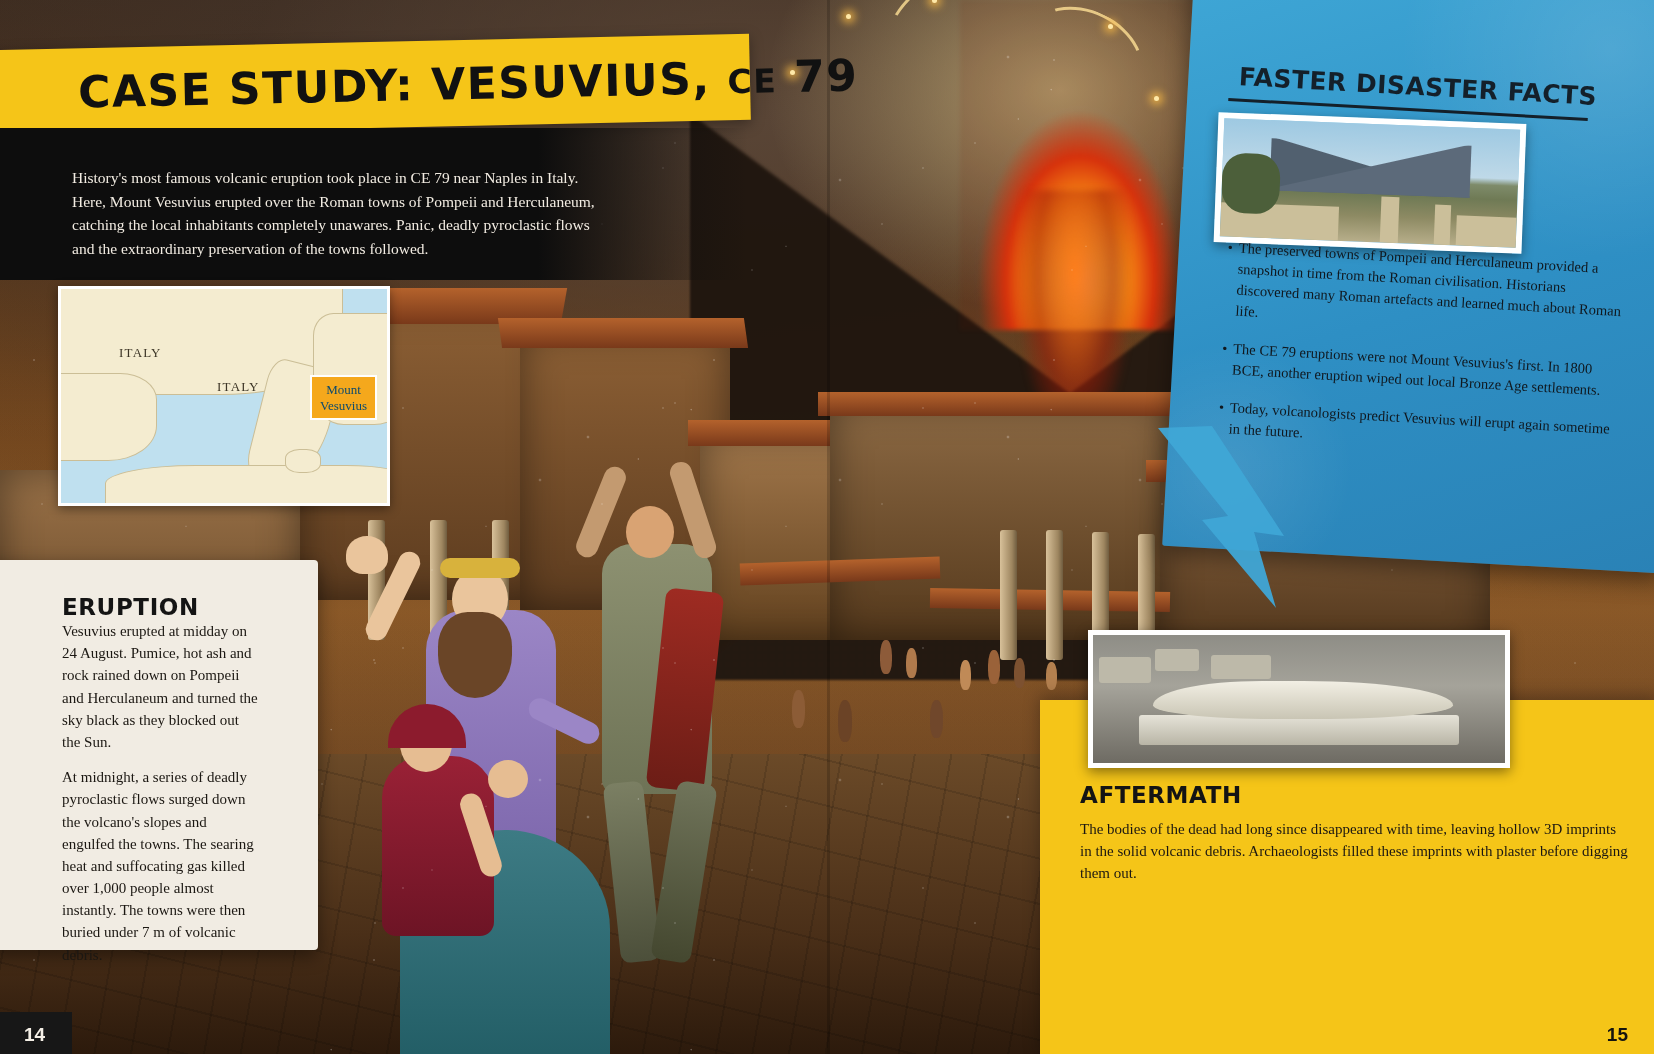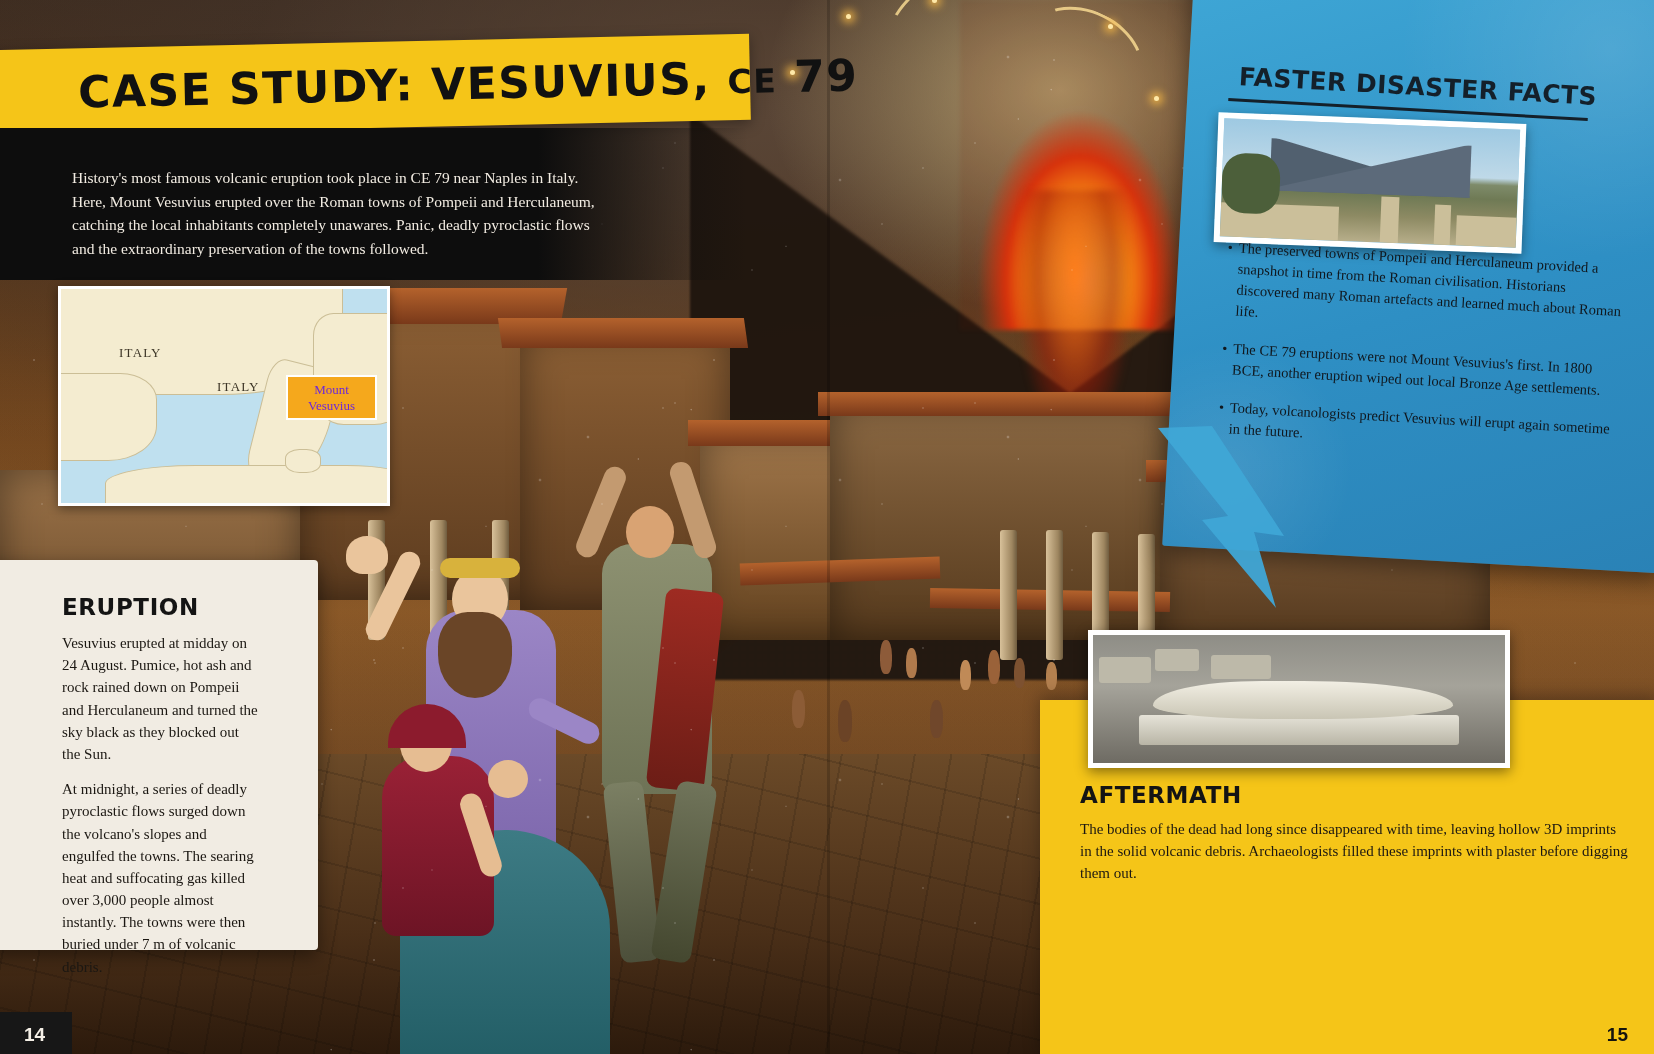--- a/index.html
+++ b/index.html
@@ -176,25 +176,25 @@
     font-family: "Liberation Serif", serif;
     font-size: 13px;
     letter-spacing: 1.2px;
     color: #3c3526;
   }
   .map-callout {
     position: absolute;
     right: 10px; top: 86px;
     background: #f5a81c;
     border: 2px solid #fff;
-    padding: 5px 20px;
+    padding: 5px 8px;
     font-family: "Liberation Serif", serif;
     font-size: 13px;
     line-height: 1.2;
-    color: #6d28d9;
+    color: #0c4a6e;
     text-align: center;
   }
 
   
   .eruption-card {
     position: absolute;
     left: -14px; top: 560px;
     width: 332px; height: 390px;
     background: #f1ece3;
     border-radius: 4px;
@@ -470,23 +470,23 @@
     <div class="map-label" style="left:156px;top:90px;">ITALY</div>
     <div class="map-callout">
       <div>Mount</div>
       <div>Vesuvius</div>
     </div>
   </div>
 
   <div class="eruption-card">
     <div class="inner">
       <div class="card-h">Eruption</div>
-      <div class="body-text" style="margin-top:12px;width:196px;">
+      <div class="body-text" style="margin-top:0;width:196px;">
         <p>Vesuvius erupted at midday on 24 August. Pumice, hot ash and rock rained down on Pompeii and Herculaneum and turned the sky black as they blocked out the Sun.</p>
-        <p>At midnight, a series of deadly pyroclastic flows surged down the volcano's slopes and engulfed the towns. The searing heat and suffocating gas killed over 3,000 people almost instantly. The towns were then buried under 7 m of volcanic debris.</p>
+        <p>At midnight, a series of deadly pyroclastic flows surged down the volcano's slopes and engulfed the towns. The searing heat and suffocating gas killed over 1,000 people almost instantly. The towns were then buried under 7 m of volcanic debris.</p>
       </div>
     </div>
   </div>
 
   <div class="facts-panel">
     <div class="facts-swirl"></div>
   </div>
   <div class="facts-title">Faster Disaster Facts</div>
   <div class="facts-title-rule"></div>
 

